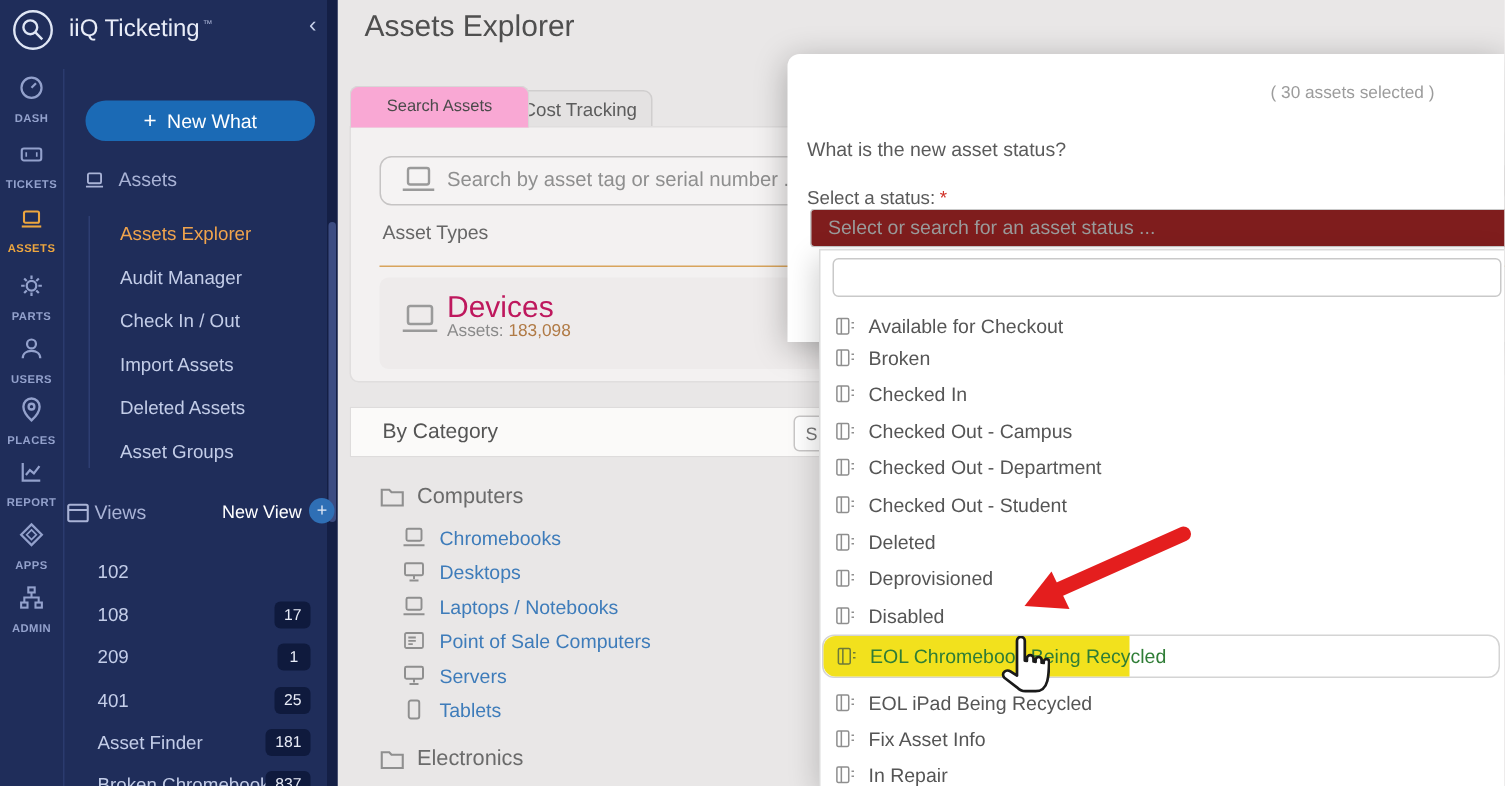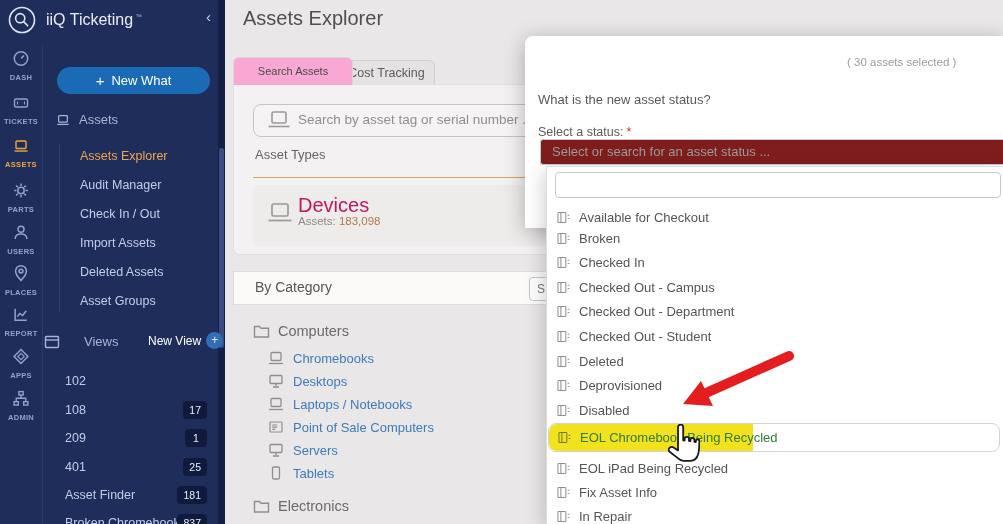--- a/index.html
+++ b/index.html
@@ -16,21 +16,21 @@
   .rail-divider { position:absolute; left:42px; top:46px; height:478px; width:1px; background:#2b3b6e; }
   .rail-item { position:absolute; left:0; width:42px; text-align:center; color:#93a1cc; cursor:pointer; }
   .rail-item .rlabel { display:block; font-size:7.5px; letter-spacing:.3px; margin-top:2px; font-weight:600; }
   .rail-item.active { color:#eda63f; }
   .new-asset { position:absolute; left:57px; top:67px; width:153px; height:27px; background:#1b6ab5; border-radius:14px; color:#fff; font-size:13px; display:flex; align-items:center; justify-content:center; gap:7px; cursor:pointer; }
   .plus-glyph { font-size:15px; font-weight:400; }
   .section-row { position:absolute; left:55px; top:112px; display:flex; align-items:center; gap:8px; color:#a9b3d6; font-size:13px; }
   .indent-line { position:absolute; left:59px; top:144px; width:1px; height:168px; background:#2e3e72; }
   .menu-item { position:absolute; left:80px; width:130px; height:20px; font-size:12.5px; color:#c3cde8; line-height:20px; cursor:pointer; }
   .menu-item.active { color:#f0a44d; }
-  .views-row { position:absolute; left:44px; top:334px; display:flex; align-items:center; gap:24px; color:#a9b3d6; font-size:13px; }
+  .views-row { position:absolute; left:44px; top:334px; display:flex; align-items:center; gap:3px; color:#a9b3d6; font-size:13px; }
   .new-view { position:absolute; left:148px; top:332px; display:flex; align-items:center; gap:5px; color:#fff; font-size:12px; cursor:pointer; }
   .nv-circle { width:17px; height:17px; border-radius:50%; background:#2f6fb5; color:#dfe8f5; font-size:12px; line-height:16px; text-align:center; }
   .view-item { position:absolute; left:65px; width:150px; height:18px; font-size:12.5px; color:#c3cde8; line-height:18px; cursor:pointer; }
   .badge { position:absolute; right:18px; min-width:22px; height:18px; padding:0 6px; background:#0f1a3d; border-radius:4px; color:#e8ecf7; font-size:10.5px; line-height:18px; text-align:center; }
 
   
   .page-title { position:absolute; left:243px; top:7px; font-size:20px; color:#4f4f4f; font-weight:500; }
   .tab { position:absolute; border-radius:6px 6px 0 0; text-align:center; cursor:pointer; }
   .tab.t-active { left:233px; top:57px; width:120px; height:28px; background:#f9a8d4; border:1px solid #d8d6d6; border-bottom:none; color:#4a4a4a; font-size:11px; line-height:27px; z-index:2; }
   .tab.t-idle { left:338px; top:60px; width:97px; height:25px; background:#e4e2e2; border:1px solid #d0cece; color:#5c5c5c; font-size:12.5px; line-height:24px; }

